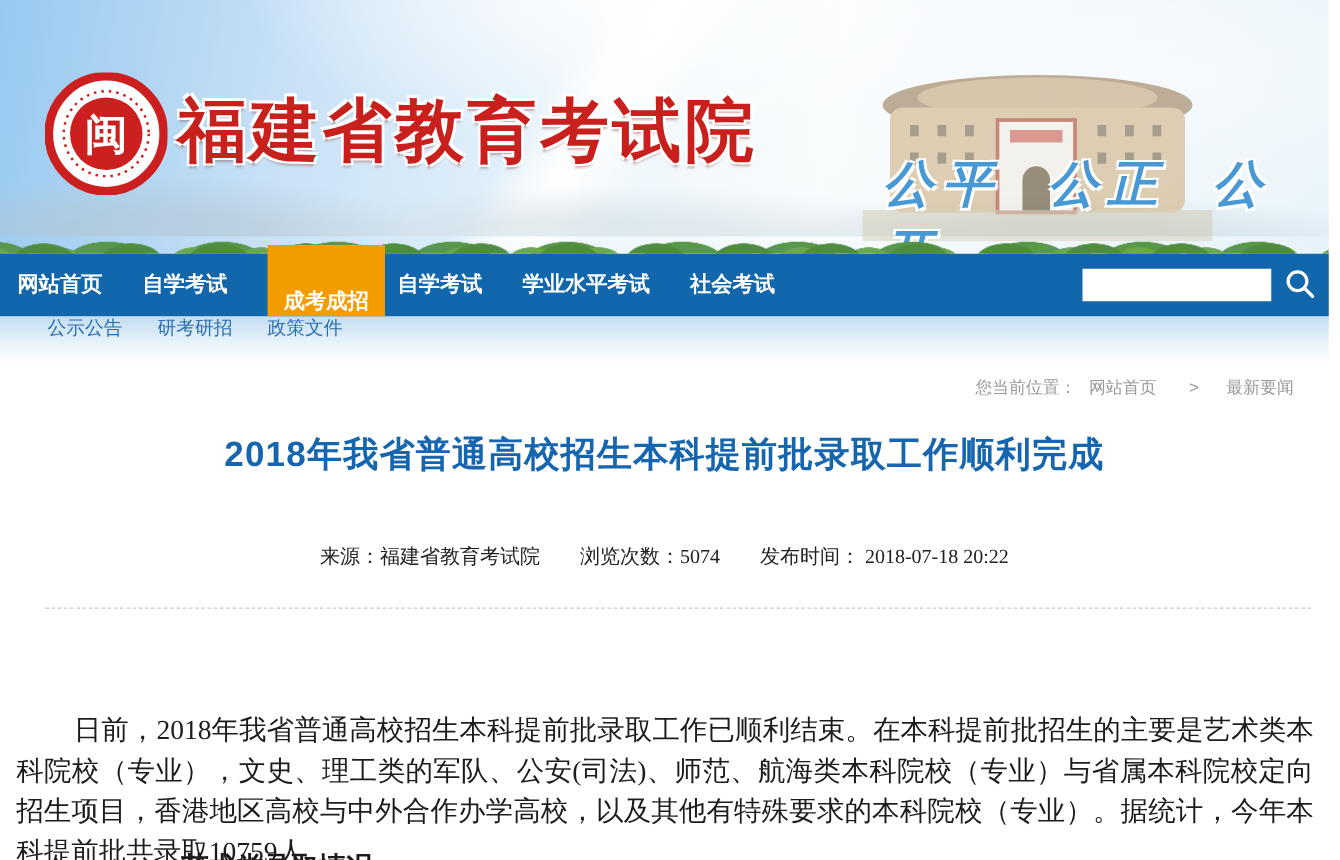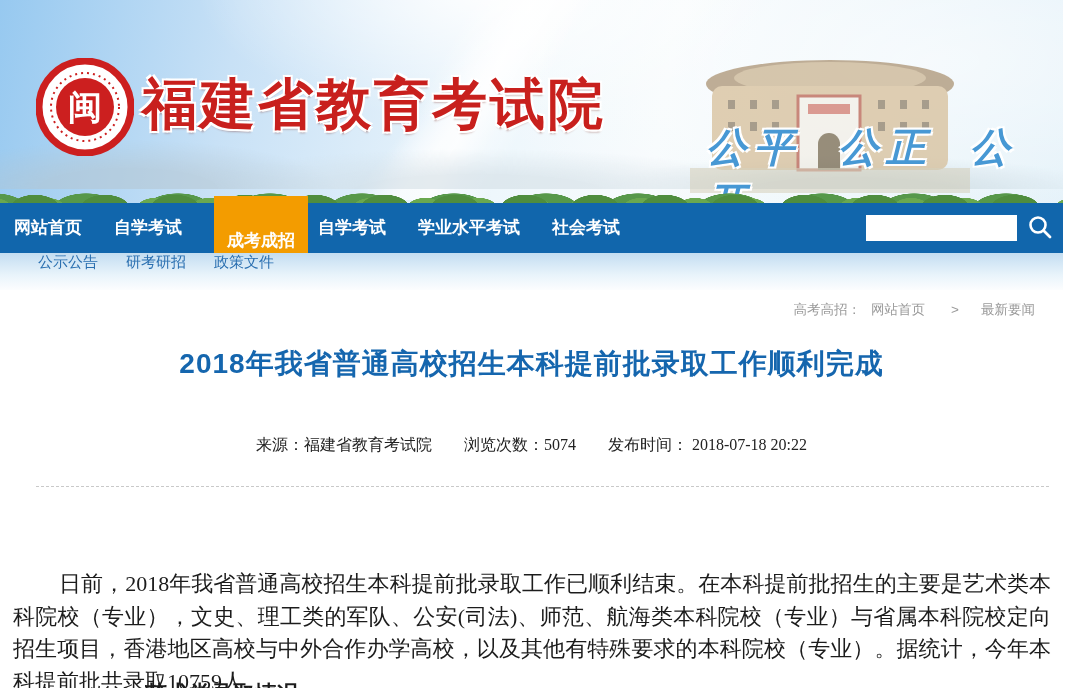--- a/index.html
+++ b/index.html
@@ -144,21 +144,21 @@
     </button>
   </div>
 
   <div class="subnav">
     <div class="subnav-item">公示公告</div>
     <div class="subnav-item">研考研招</div>
     <div class="subnav-item">政策文件</div>
   </div>
 
   <div class="breadcrumb">
-    <span>高考高招：</span><span class="bc-home">网站首页</span><span class="bc-sep">&gt;</span><span class="bc-cur">最新要闻</span>
+    <span>您当前位置：</span><span class="bc-home">网站首页</span><span class="bc-sep">&gt;</span><span class="bc-cur">最新要闻</span>
   </div>
 
   <h1 class="article-title">2018年我省普通高校招生本科提前批录取工作顺利完成</h1>
 
   <div class="article-meta">
     <span>来源：福建省教育考试院</span>
     <span>浏览次数：5074</span>
     <span>发布时间： 2018-07-18 20:22</span>
   </div>
 

